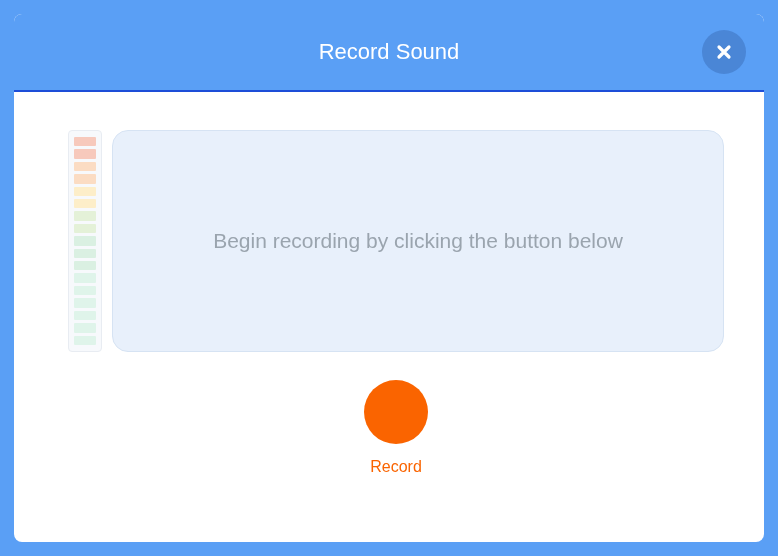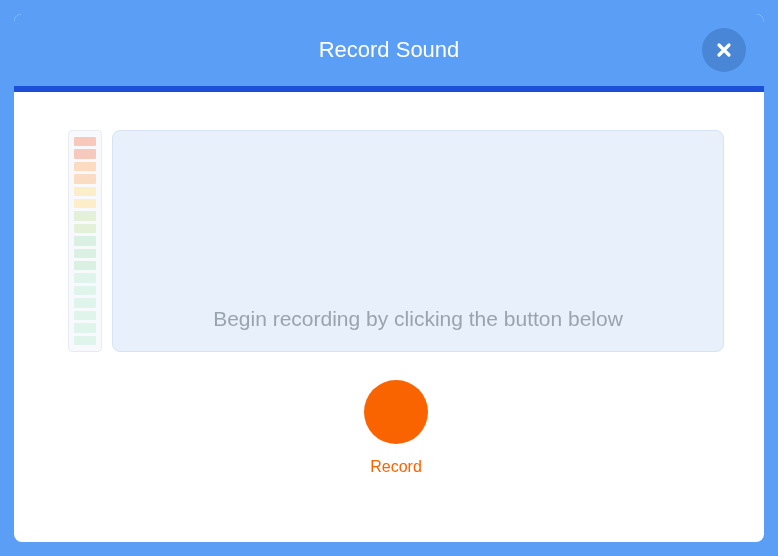--- a/index.html
+++ b/index.html
@@ -23,21 +23,21 @@
       display: flex;
       flex-direction: column;
     }
     .header {
       background: #5a9ff5;
       height: 78px;
       position: relative;
       display: flex;
       align-items: center;
       justify-content: center;
-      border-bottom: 6px solid #1d4ed8;
+      border-bottom: 2px solid #1d4ed8;
     }
     .header-title {
       color: #fff;
       font-size: 22px;
       font-weight: 500;
     }
     .close-btn {
       position: absolute;
       right: 18px;
       top: 50%;
@@ -84,23 +84,23 @@
     .lvl-red { background: #f7c9bc; }
     .lvl-orange { background: #fbdcc3; }
     .lvl-yellow { background: #fdeec9; }
     .lvl-green1 { background: #e4f1d8; }
     .lvl-green2 { background: #daf0e2; }
     .lvl-green3 { background: #dff4ea; }
     .waveform-panel {
       flex: 1;
       background: #e8f0fb;
       border: 1px solid #d6e3f3;
-      border-radius: 8px;
+      border-radius: 16px;
       display: flex;
-      align-items: flex-end;
+      align-items: center;
       justify-content: center;
       padding: 20px;
     }
     .waveform-text {
       color: #9aa4ae;
       font-size: 21px;
       text-align: center;
     }
     .record-controls {
       margin-top: 28px;

